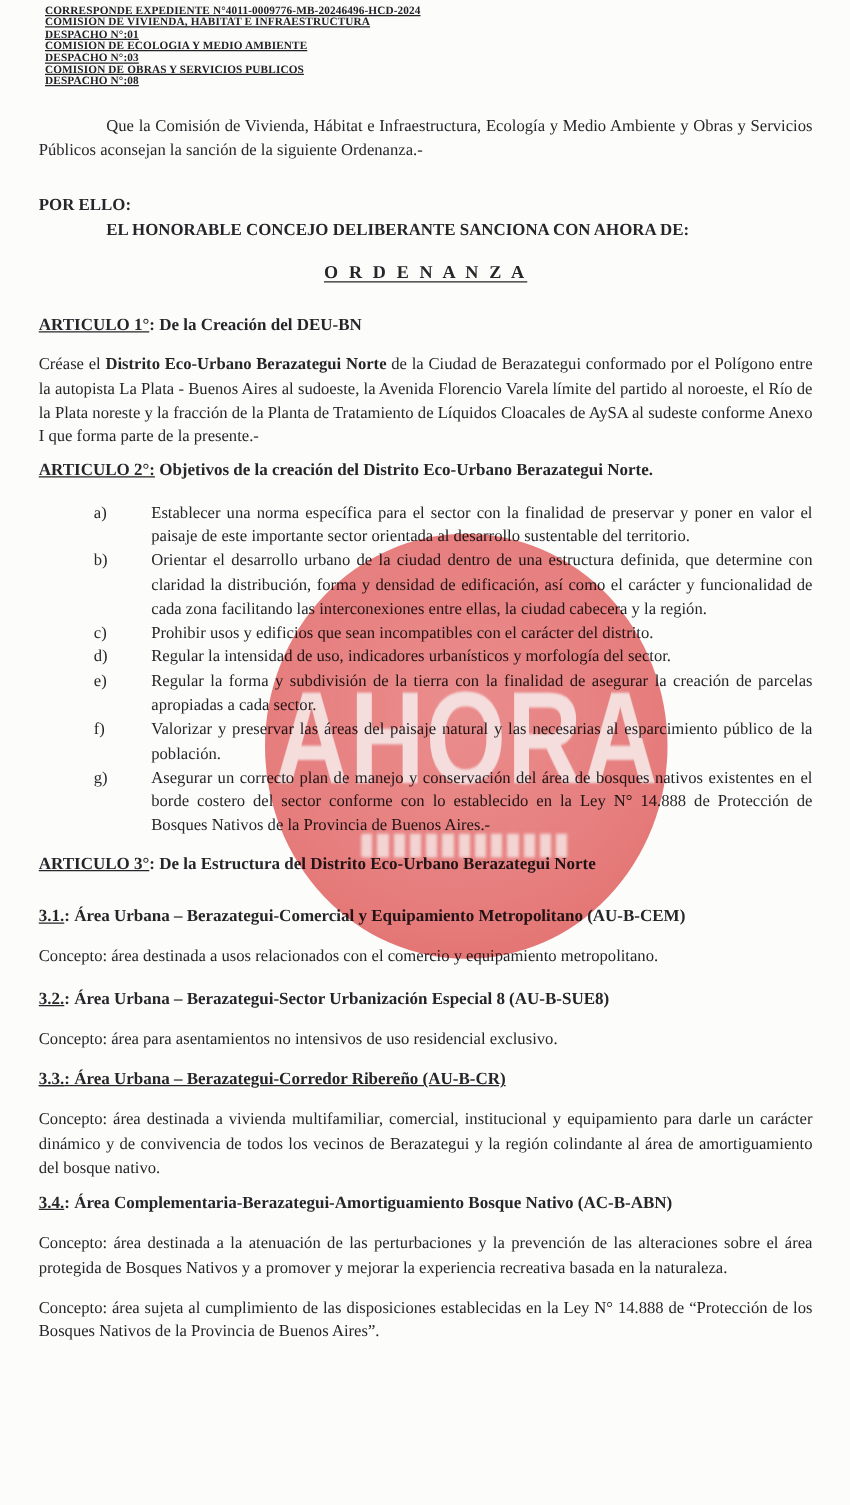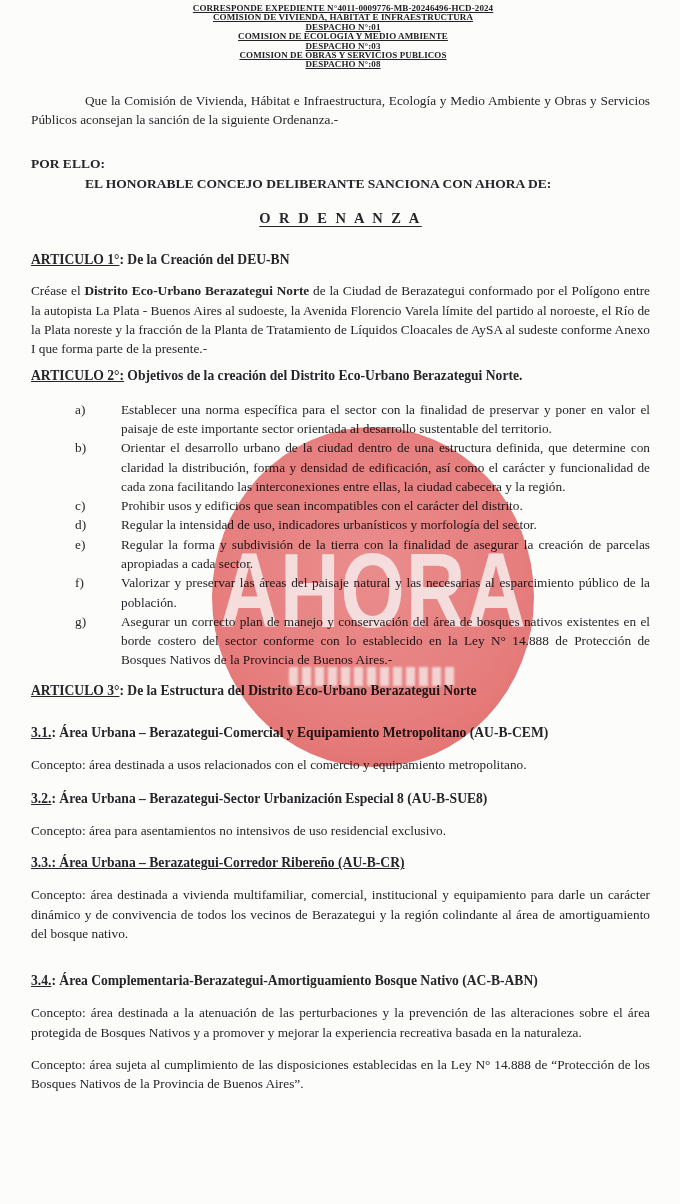--- a/index.html
+++ b/index.html
@@ -5,21 +5,21 @@
   * { margin:0; padding:0; box-sizing:border-box; }
   html,body { width:680px; height:1204px; background:#fcfcfb; overflow:hidden; }
   body {
     font-family:"Liberation Serif", serif;
     color:#26262a;
     position:relative;
   }
   .page { position:relative; width:680px; height:1204px; padding:2px 30px 0 31px; }
 
   
-  .exp-header { margin:2px 0 0 5px;text-align:center; }
+  .exp-header { margin:2px 0 0 5px; }
   .exp-header .hline {
     display:block;
     font-size:9px; font-weight:bold; letter-spacing:.1px;
     line-height:9.4px;
     text-decoration:underline;
     text-transform:uppercase;
     color:#212126;
   }
 
   .body-text { font-size:13.3px; line-height:19.3px; text-align:justify; }
@@ -50,21 +50,21 @@
     flex:0 0 46px; font-size:13.3px; line-height:19.3px; text-align:left;
   }
   .obj-item .obj-text { flex:1; }
 
   .section { }
   .sec-heading { font-weight:bold; font-size:13.6px; line-height:19px; }
   .sec-heading .u { text-decoration:underline; }
   .mt-s31 { margin-top:23px; }
   .mt-s32 { margin-top:15px; }
   .mt-s33 { margin-top:13px;text-decoration:underline; }
-  .mt-s34 { margin-top:28px; }
+  .mt-s34 { margin-top:9px; }
   .mt-s35 { margin-top:10px; }
   .sec-concept { margin-top:13px; }
 
   
   .watermark {
     position:absolute; left:212px; top:427px;
     width:322px; height:340px;
     border-radius:50%;
     background:radial-gradient(circle at 48% 42%,
       rgba(236,133,133,.92) 0%, rgba(231,115,115,.9) 55%,

